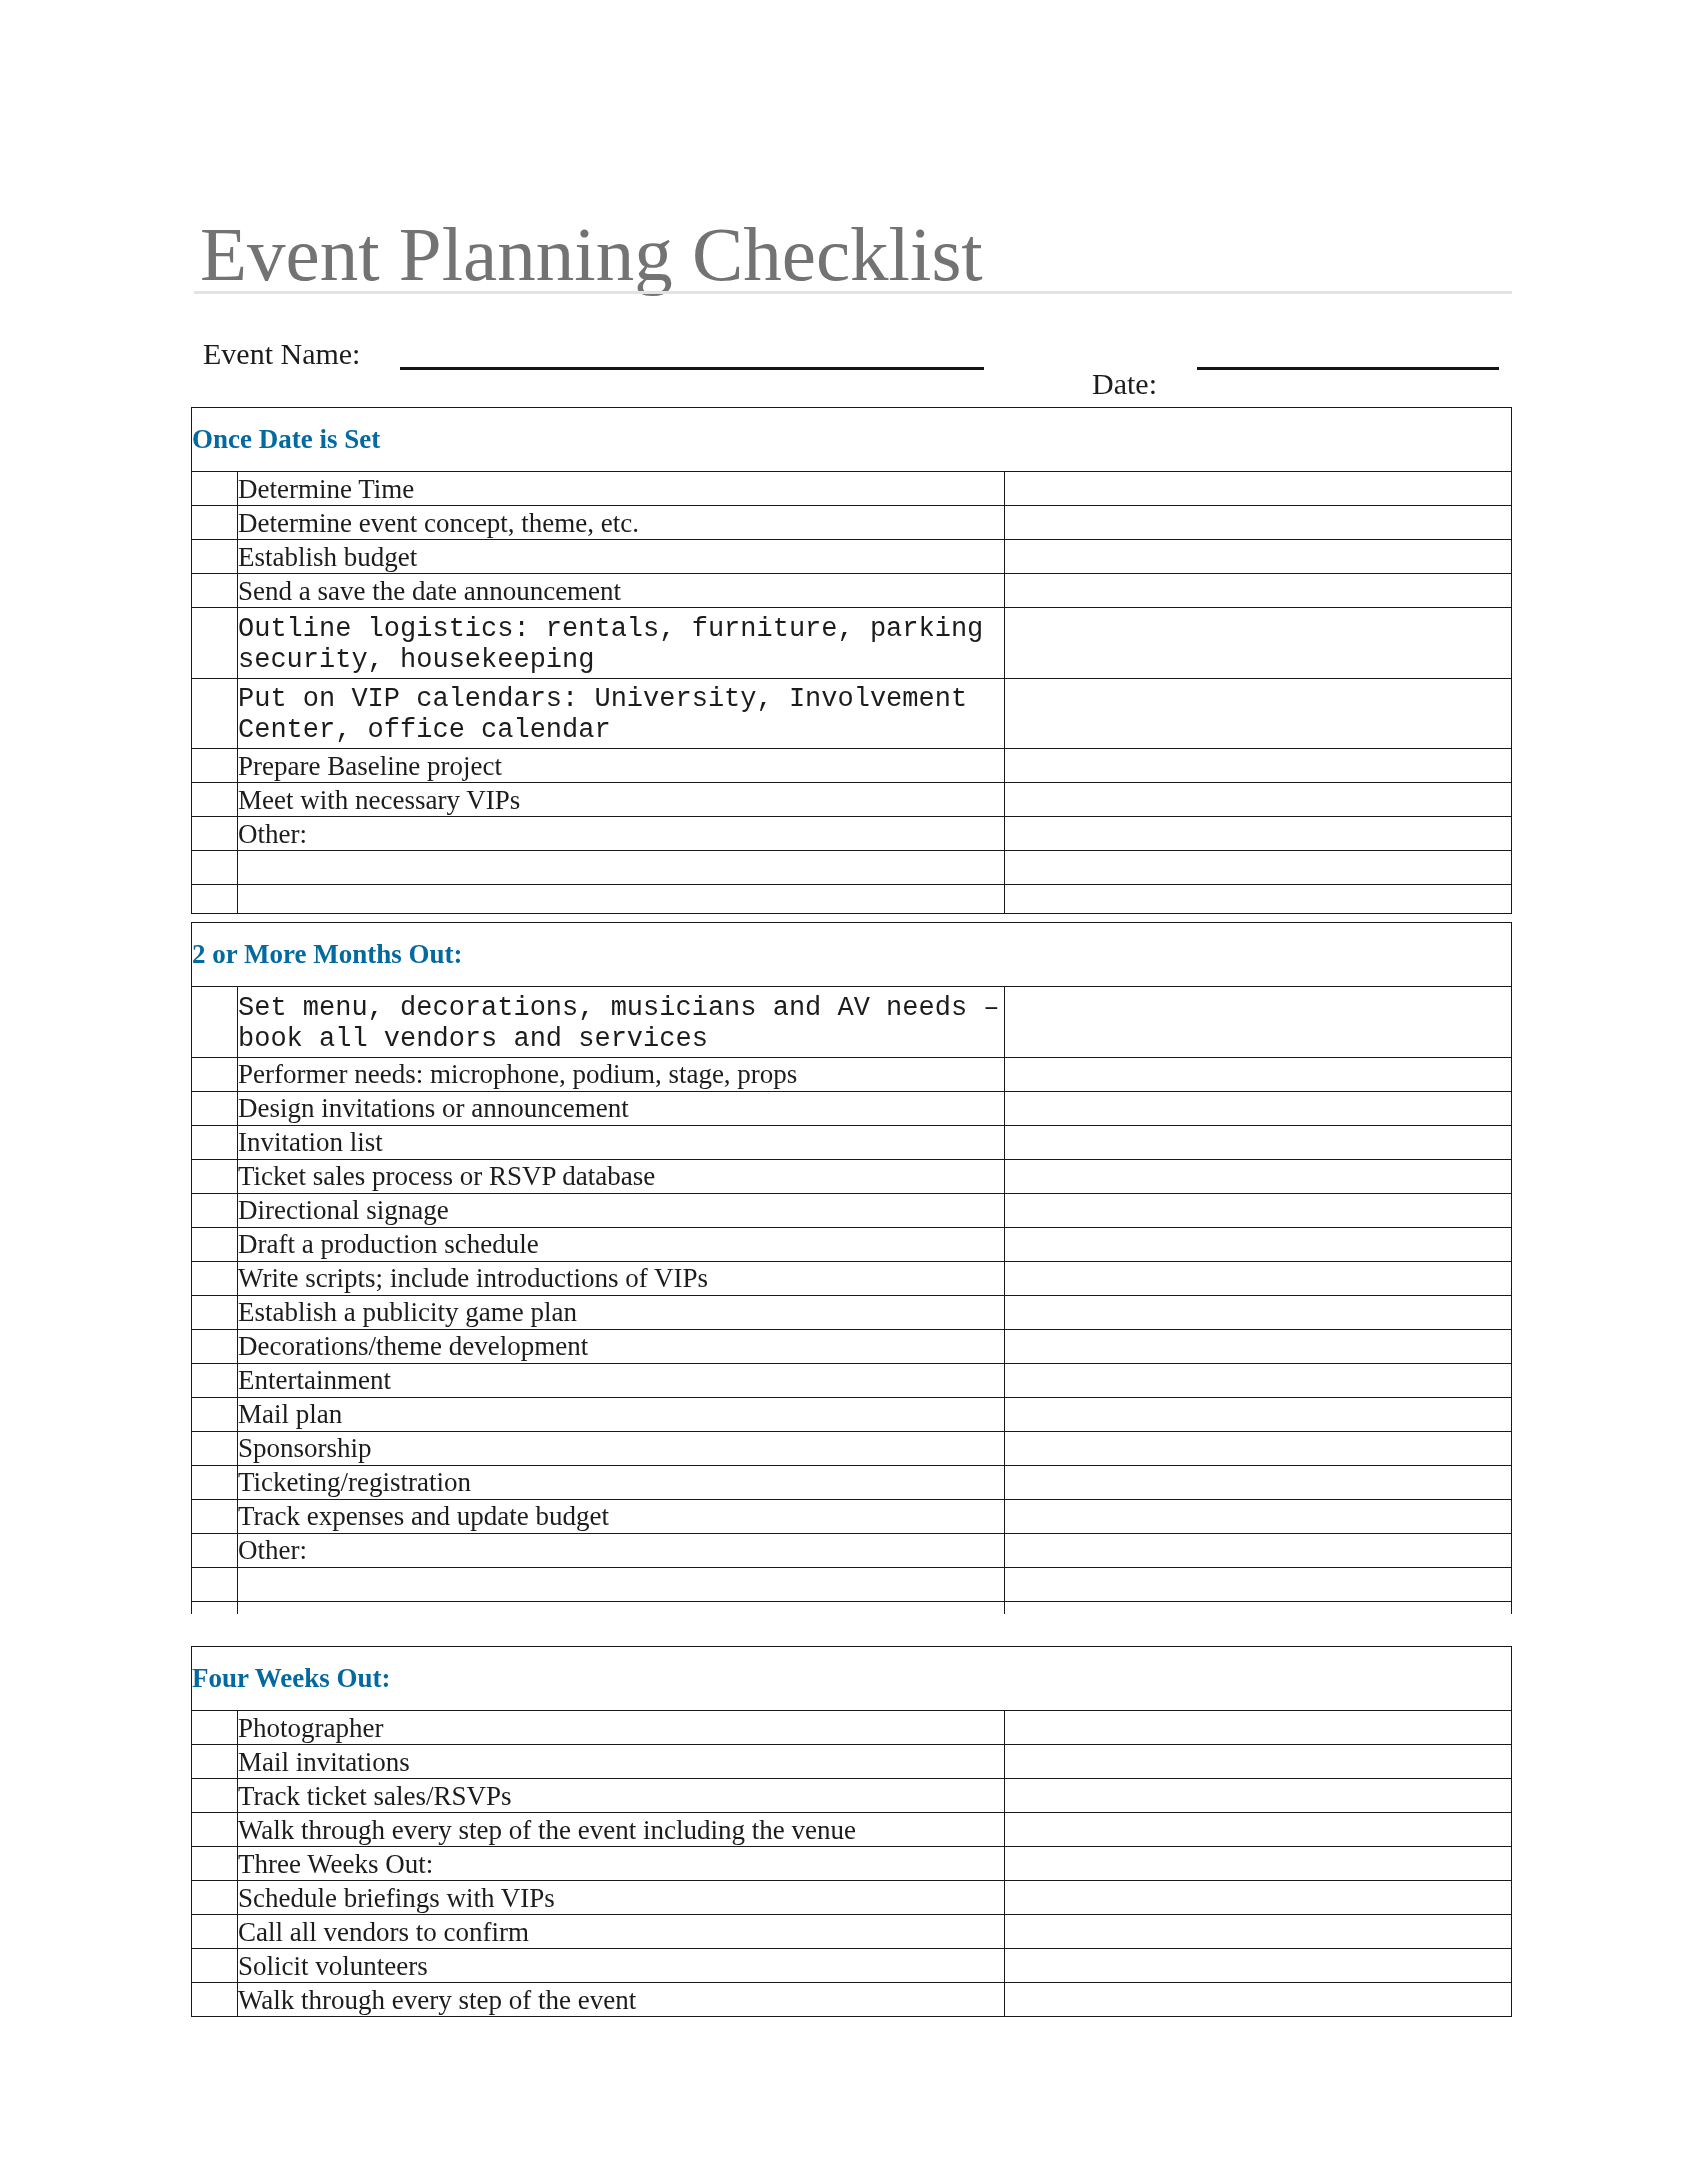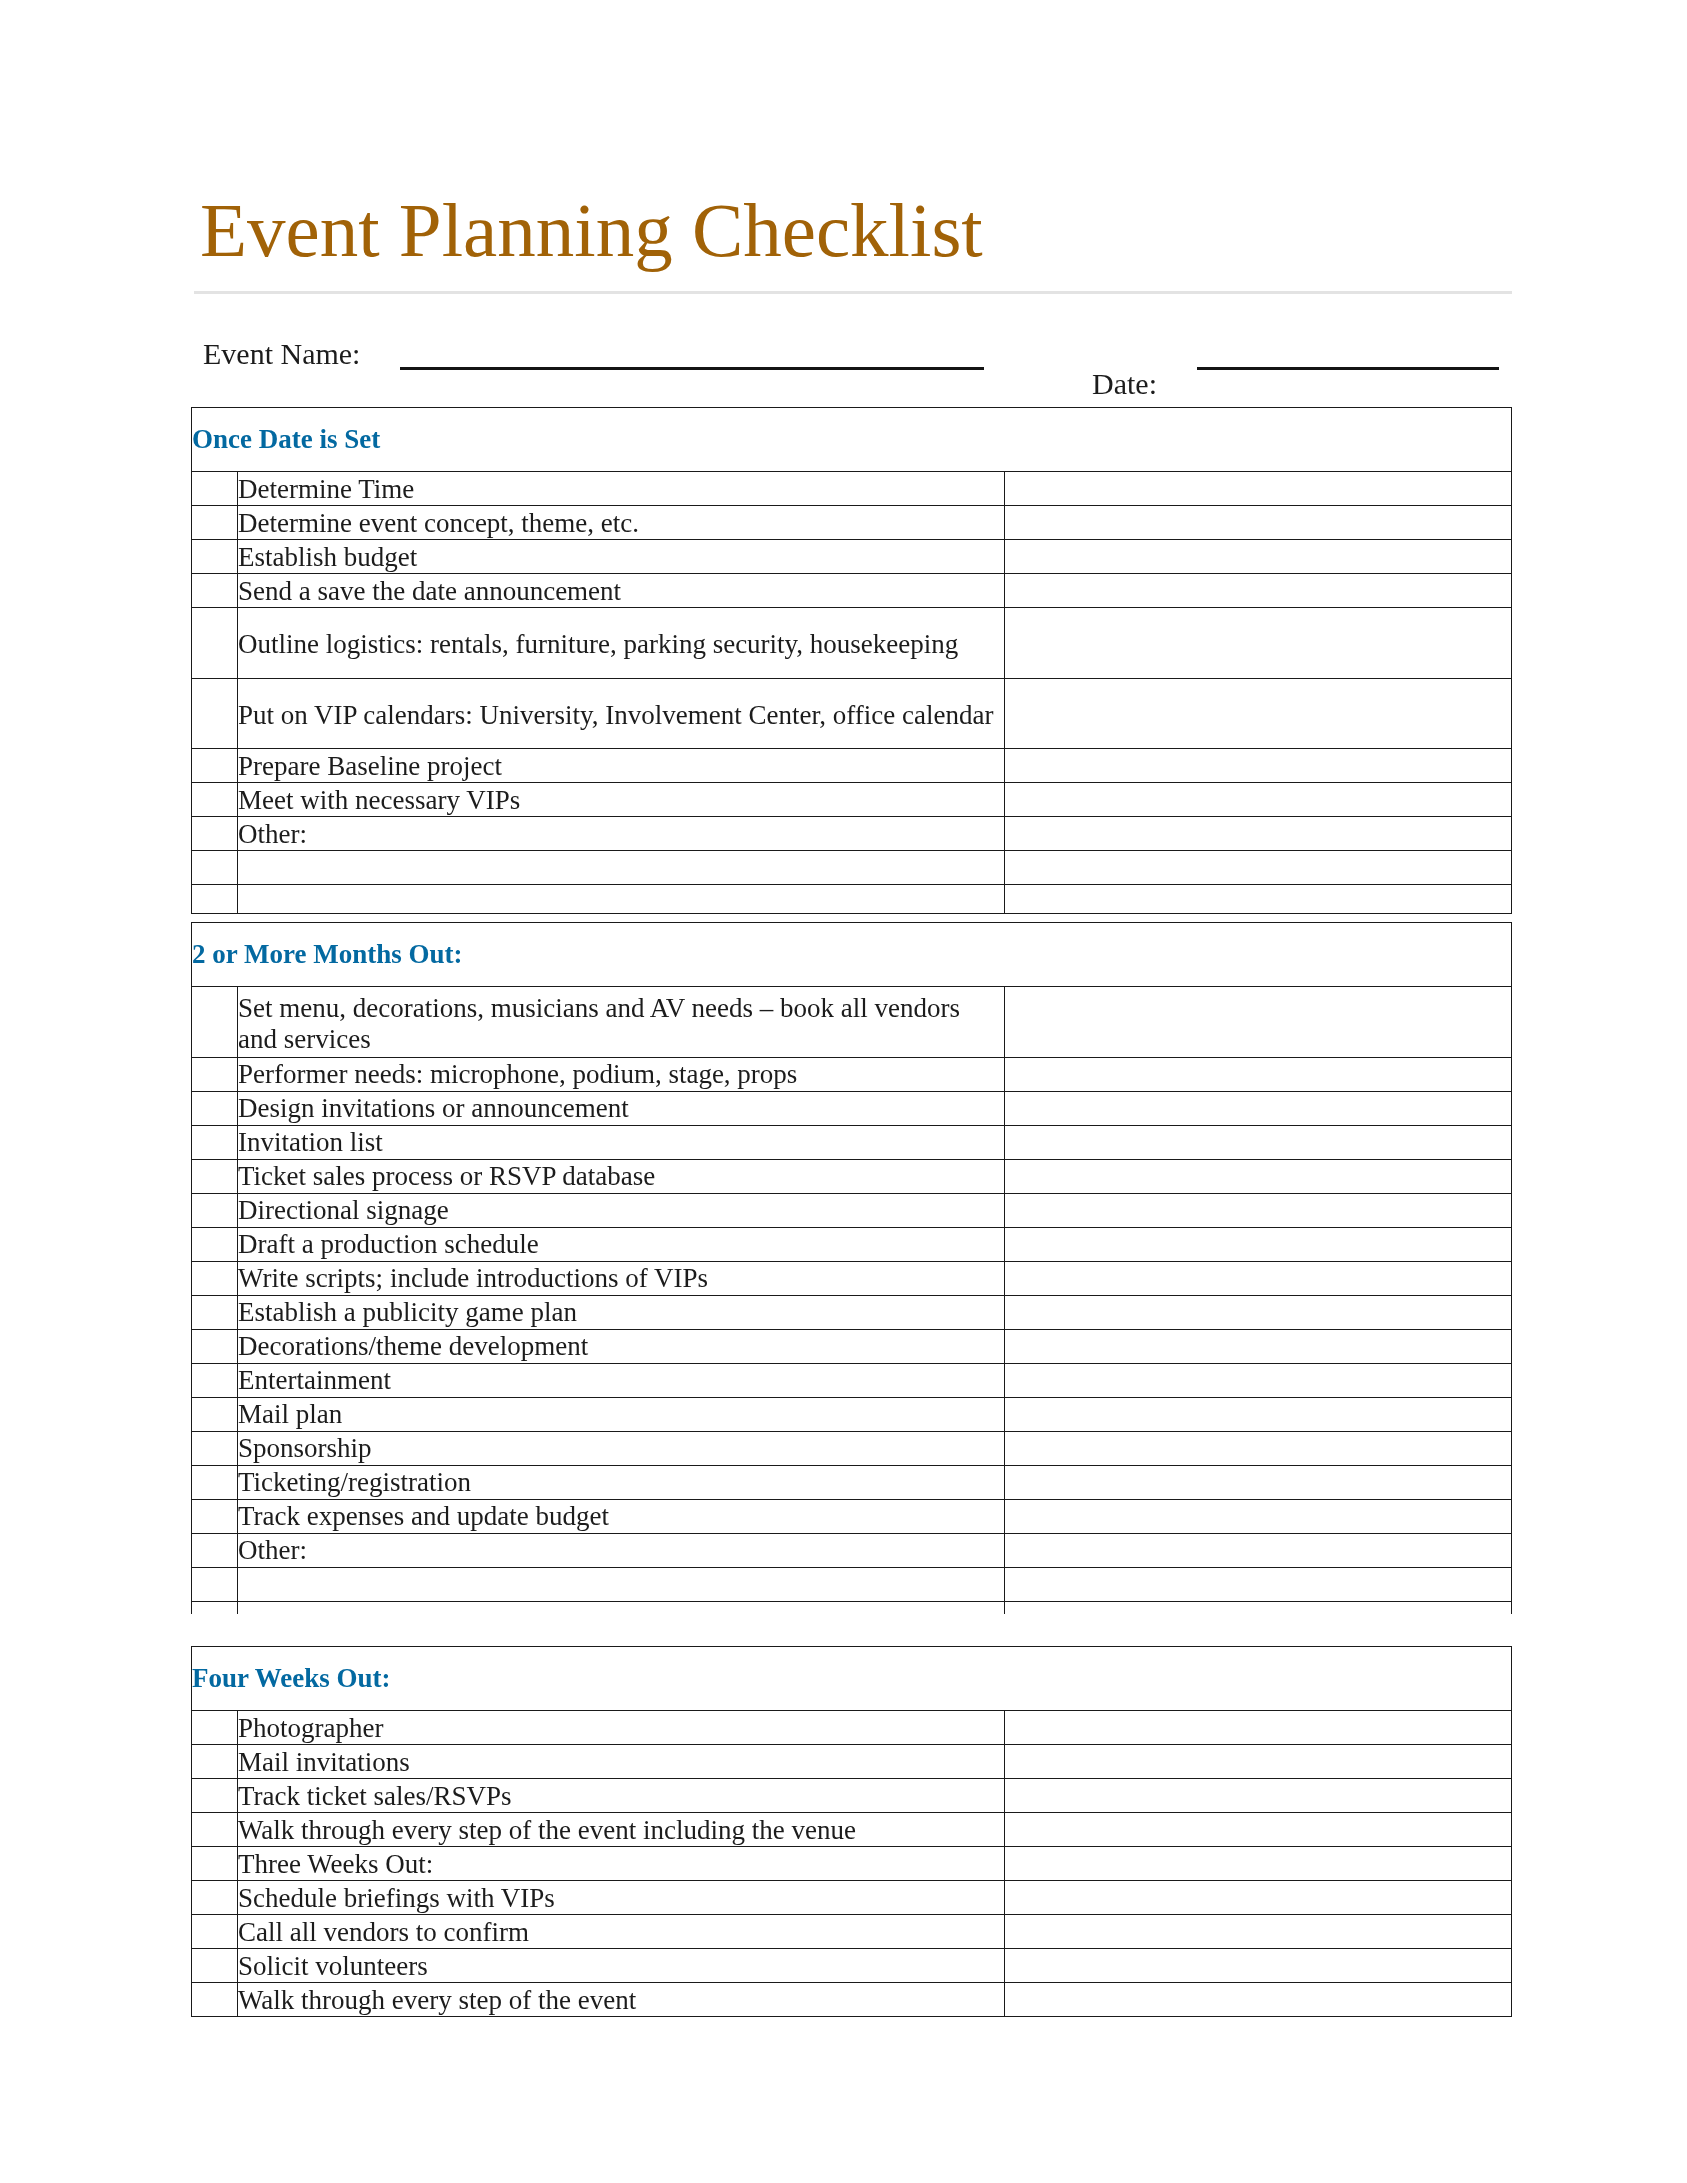--- a/index.html
+++ b/index.html
@@ -6,23 +6,23 @@
   #page{
     position:relative;
     width:1687px;height:2184px;
     background:#ffffff;
     font-family:"Liberation Serif", serif;
     color:#1c1c1c;
     overflow:hidden;
   }
   
   #title{
-    position:absolute;left:200px;top:192px;
+    position:absolute;left:200px;top:216px;
     font-size:77px;line-height:1.0;
-    color:#a16207;
+    color:#737373;
     letter-spacing:0px;
     white-space:nowrap;
   }
   #title-rule{
     position:absolute;left:194px;top:291px;
     width:1318px;height:2.6px;background:#e3e3e3;
   }
   
   .formline-label{
     position:absolute;top:339px;
@@ -52,21 +52,21 @@
   td.hcell{
     vertical-align:top;
     padding:5.2px 0 0 12.2px;
     font-weight:700;
     font-size:27px;
     color:#0369a1;
     line-height:33px;
   }
   tr.hrow td{height:63px;}
   tr.row td{height:33px;}
-  tr.row2 td{height:66px;}
+  tr.row2 td{height:66px;font-family:Liberation Mono, monospace;}
   tr.rshort td{height:28px;}
   tr.rstub td{height:12.2px;border-bottom:none;}
   td.task{
     padding:0.9px 10.5px 0 12.2px;
     font-size:27px;
     line-height:32px;
     color:#1c1c1c;
   }
   tr.row2 td.task{line-height:31px;padding-top:3.5px;}
 </style>

